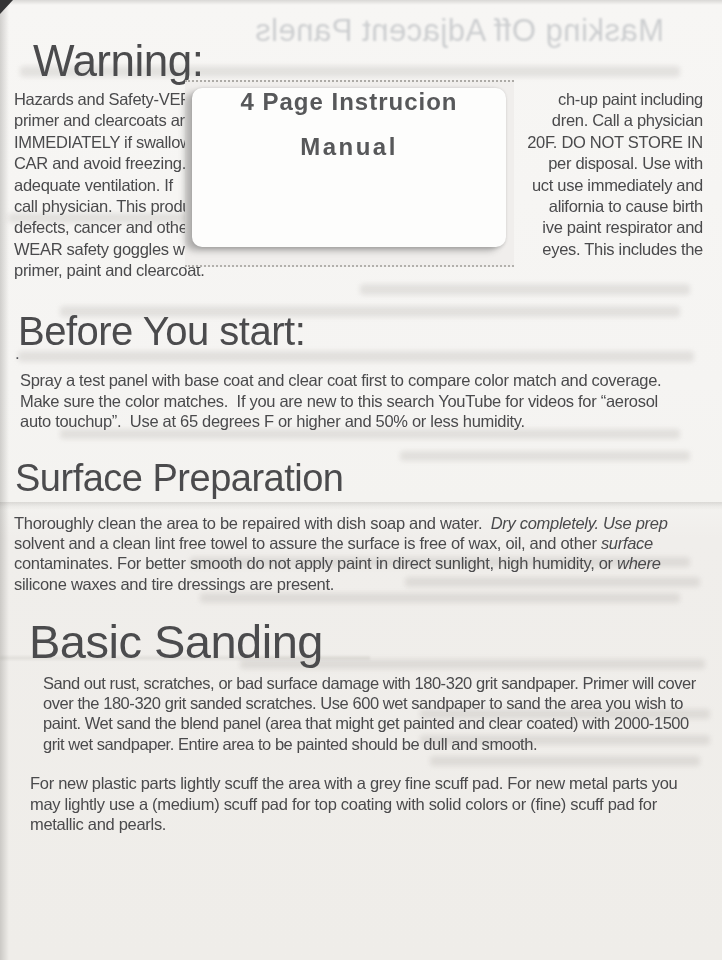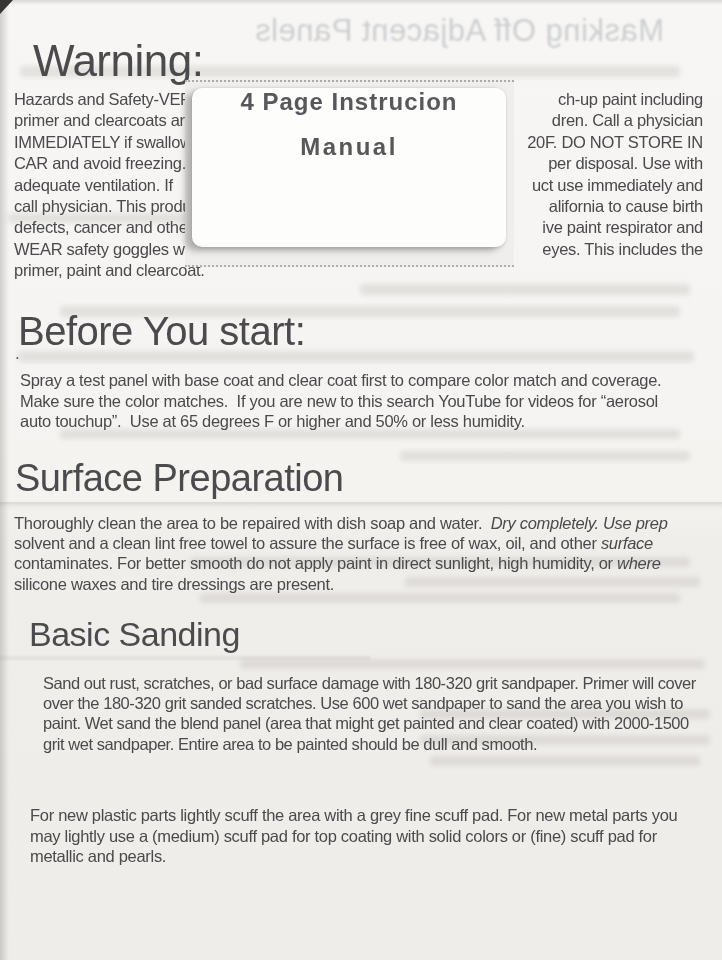--- a/index.html
+++ b/index.html
@@ -21,33 +21,33 @@
   
   .ghost-heading{position:absolute;left:316px;top:13px;width:348px;white-space:nowrap;
     font-size:31px;font-weight:400;letter-spacing:.5px;color:#a9adb2;opacity:.55;
     transform:scaleX(-1);filter:blur(1.1px);}
   .ghostbar{position:absolute;background:rgba(158,156,151,.22);border-radius:4px;filter:blur(2.6px);}
   
   .h{position:absolute;font-weight:400;color:#4b4b4d;letter-spacing:-.5px;line-height:1.05;white-space:nowrap;}
   #h-warning{left:33px;top:38px;font-size:44px;}
   #h-before{left:18px;top:310px;font-size:40px;}
   #h-surface{left:15px;top:459px;font-size:38px;}
-  #h-basic{left:29px;top:617px;font-size:34px;}
+  #h-basic{left:29px;top:617px;font-size:47px;}
   .stray-dot{position:absolute;left:15px;top:344px;font-size:17px;color:#55555a;}
   
   .para{position:absolute;font-size:16.5px;letter-spacing:-.3px;color:#4a4a4c;}
   .para .line{white-space:pre;}
   .para .line em{font-style:italic;}
   #warning-para{left:14px;right:19px;top:89px;line-height:21.4px;}
   #warning-para .split{display:flex;justify-content:space-between;}
   #warning-para .split .fr{text-align:right;}
   #before-para{left:20px;right:19px;top:370px;line-height:20.6px;}
   #surface-para{left:14px;right:19px;top:513px;line-height:20.2px;}
   #sanding-para1{left:43px;right:14px;top:673px;line-height:20.2px;letter-spacing:-.45px;}
-  #sanding-para2{left:30px;right:19px;top:773px;line-height:20.5px;margin-top:32px;}
+  #sanding-para2{left:30px;right:19px;top:773px;line-height:20.5px;}
   
   .sticker-backing{position:absolute;left:185px;top:80px;width:329px;height:183px;
     background:#f0eeec;
     border-top:2px dotted #acaaa6;border-bottom:2px dotted #b2b0ac;}
   .sticker-label{position:absolute;left:192px;top:88px;width:314px;height:159px;
     background:#fdfdfc;border-radius:10px;
     box-shadow:-7px 4px 6px rgba(95,95,95,.42),0 2px 3px rgba(120,120,120,.22),0 -1px 2px rgba(140,140,140,.15);
     display:flex;flex-direction:column;align-items:center;justify-content:flex-start;gap:17px;}
   .sticker-line{font-weight:700;font-size:24px;color:#57585a;letter-spacing:1px;white-space:nowrap;}
   .sticker-line.l2{letter-spacing:2.5px;}

